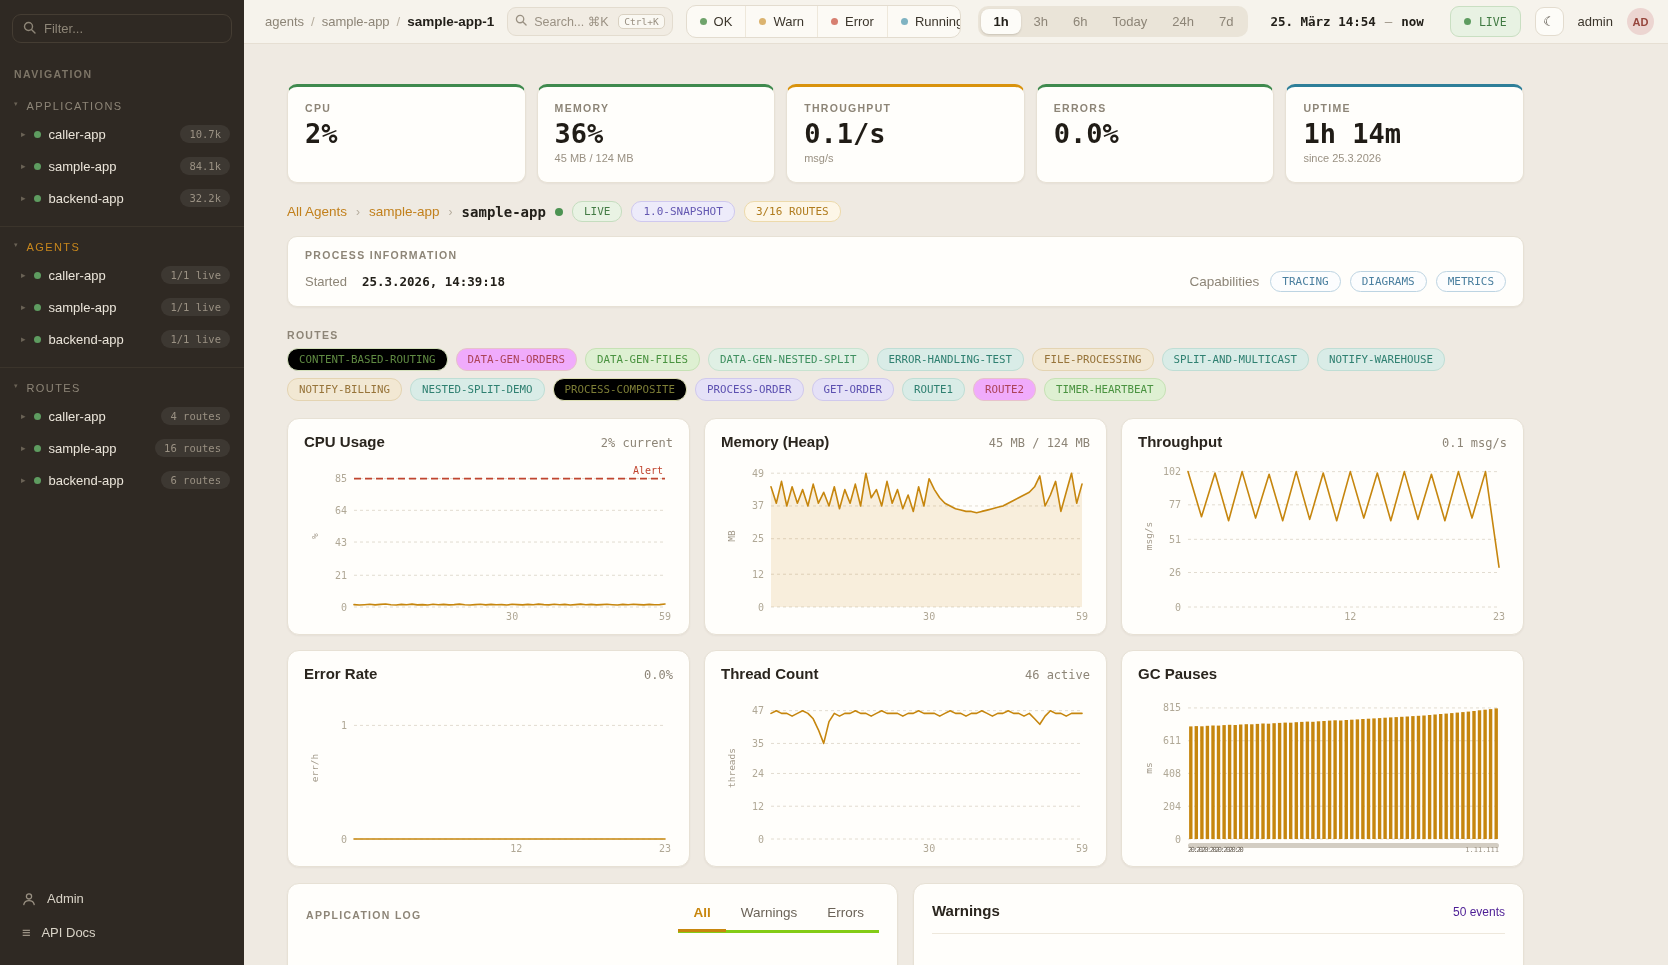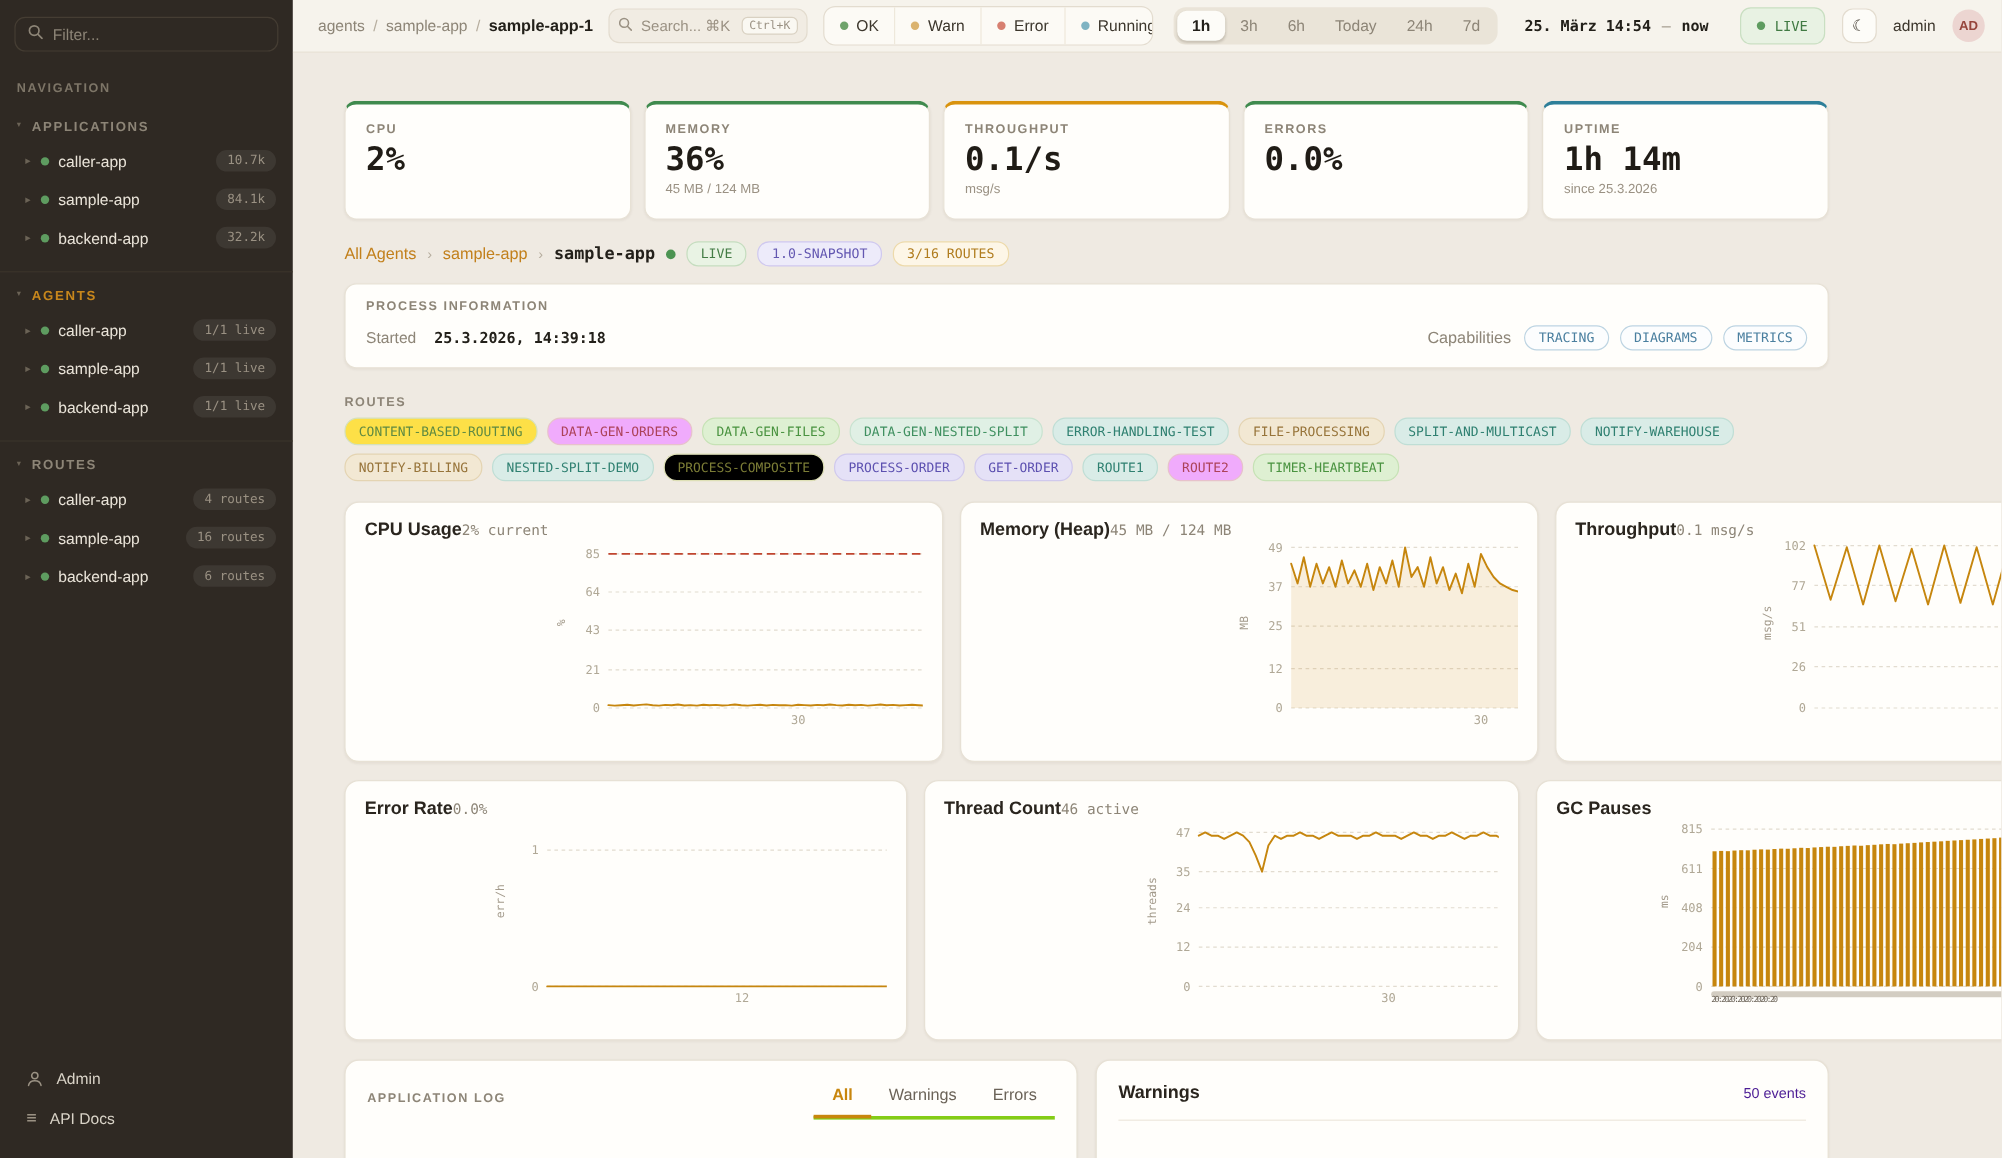--- a/index.html
+++ b/index.html
@@ -13,21 +13,21 @@
   .logo-name{color:#d9930d;font-family:"DejaVu Sans Mono",monospace;font-weight:bold;font-size:17px}
   .logo-ver{color:#8d8577;font-size:11px;font-family:"DejaVu Sans Mono",monospace}
   .sb-filter{margin:14px 12px 0;display:flex;align-items:center;gap:8px;border:1px solid #453d33;border-radius:9px;padding:0 10px;height:29px}
   .sb-filter input{background:transparent;border:none;outline:none;color:#cfc8bc;font-size:13px;width:100%;font-family:"Liberation Sans",sans-serif}
   .sb-filter input::placeholder{color:#8d8577}
   .sb-nav-label{padding:25px 14px 2px;font-size:10.5px;letter-spacing:1.4px;color:#7d7567;font-weight:bold}
   .sb-section{padding:5px 0 8px;margin-top:4px}
   .sb-section + .sb-section{border-top:1px solid #3b342b}
   .sb-section-head{display:flex;align-items:center;gap:9px;padding:9px 14px 6px;cursor:pointer}
   .sb-caret{font-size:7px;color:#6b6356;margin-top:-4px}
-  .sb-sec-label{font-size:11px;font-weight:bold;letter-spacing:1.4px;color:#8d8577}
+  .sb-sec-label{font-size:11px;font-weight:normal;letter-spacing:1.4px;color:#8d8577}
   .sb-section.accent .sb-sec-label{color:#c8871c}
   .sb-item{display:flex;align-items:center;gap:8px;padding:7px 14px 7px 21px;font-size:13px;color:#eae4d9;cursor:pointer}
   .sb-item-caret{color:#6b6356;font-size:9px}
   .sb-dot{width:7px;height:7px;border-radius:50%;background:#5e9c60;flex:none}
   .sb-badge{margin-left:auto;background:rgba(255,255,255,.07);color:#9a9183;font-size:10.5px;font-family:"DejaVu Sans Mono",monospace;padding:3px 9px;border-radius:9px;white-space:nowrap}
   .sb-footer{margin-top:auto;padding:10px 0 16px}
   .sb-foot-item{display:flex;align-items:center;gap:11px;padding:9px 22px;color:#d9d3c7;font-size:13px;cursor:pointer}
   .sb-foot-icon{color:#9a9183;font-size:14px;display:flex;align-items:center}
 
   
@@ -81,32 +81,32 @@
   .proc-key{color:#8d8577;font-size:13px}
   .proc-val{font-family:"DejaVu Sans Mono",monospace;font-weight:bold;font-size:12.5px;color:#23201a;margin-left:15px}
   .cap-wrap{margin-left:auto;display:flex;align-items:center;gap:9px}
   .cap-label{color:#8d8577;font-size:13.5px;margin-right:2px}
   .cap-pill{font-family:"DejaVu Sans Mono",monospace;font-size:11px;color:#4a7f9f;background:#fcfdfe;border:1px solid #bdd4e2;border-radius:11px;padding:3px 11px}
 
   .routes-block{margin-top:22px}
   .routes-label{font-size:10.5px;letter-spacing:1.3px;color:#8d8577;font-weight:bold}
   .chips{margin-top:7px;display:flex;flex-wrap:wrap;gap:7px 8px}
   .chip{font-family:"DejaVu Sans Mono",monospace;font-size:10.8px;padding:4px 11px;border-radius:11px;border:1px solid;cursor:pointer;white-space:nowrap}
-  .c-sage{background:#fde047;color:#5f8a42;border-color:#d4e0bc}
+  .c-sage{background:#000000;color:#5f8a42;border-color:#d4e0bc}
   .c-green{background:#def0d2;color:#4a9340;border-color:#c6e2b5}
   .c-mint{background:#e0f0e5;color:#3f9060;border-color:#c8e3d0}
   .c-teal{background:#d9ece7;color:#2f8071;border-color:#bfded5}
   .c-tan{background:#f2e8d3;color:#97743a;border-color:#e4d4b2}
   .c-pink{background:#f0abfc;color:#ac4259;border-color:#e7c2cb}
   .c-purple{background:#e5e1f7;color:#5c50b0;border-color:#d0c9ed}
   .c-lime{background:#000000;color:#7c7d36;border-color:#dee0b6}
 
   .charts{margin-top:17px;display:grid;grid-template-columns:repeat(3,1fr);gap:14px}
   .charts + .charts{margin-top:15px}
-  .chart-card{background:#fffefb;border:1px solid #e7e1d5;border-radius:12px;padding:14px 16px 11px;height:217px;display:flex;flex-direction:row;box-shadow:0 1px 2px rgba(60,45,15,.05)}
+  .chart-card{background:#fffefb;border:1px solid #e7e1d5;border-radius:12px;padding:14px 16px 11px;height:217px;display:flex;flex-direction:column;box-shadow:0 1px 2px rgba(60,45,15,.05)}
   .chart-head{display:flex;align-items:baseline}
   .chart-title{font-size:15px;font-weight:bold;color:#2a251e}
   .chart-value{margin-left:auto;font-family:"DejaVu Sans Mono",monospace;font-size:12px;color:#8d8577}
   .chart-body{flex:1;margin-top:5px;overflow:hidden}
 
   .bottom{margin-top:16px;display:grid;grid-template-columns:1fr 1fr;gap:15px;align-items:start}
   .panel{background:#fffefb;border:1px solid #e7e1d5;border-radius:12px;padding:18px 18px;height:180px;box-shadow:0 1px 2px rgba(60,45,15,.05)}
   .log-head{display:flex;align-items:flex-end}
   .log-title{font-size:10.5px;letter-spacing:1.3px;color:#8d8577;font-weight:bold;padding-bottom:12px}
   .log-tabs{display:flex;margin-left:auto;border-bottom:3px solid #84cc16}

